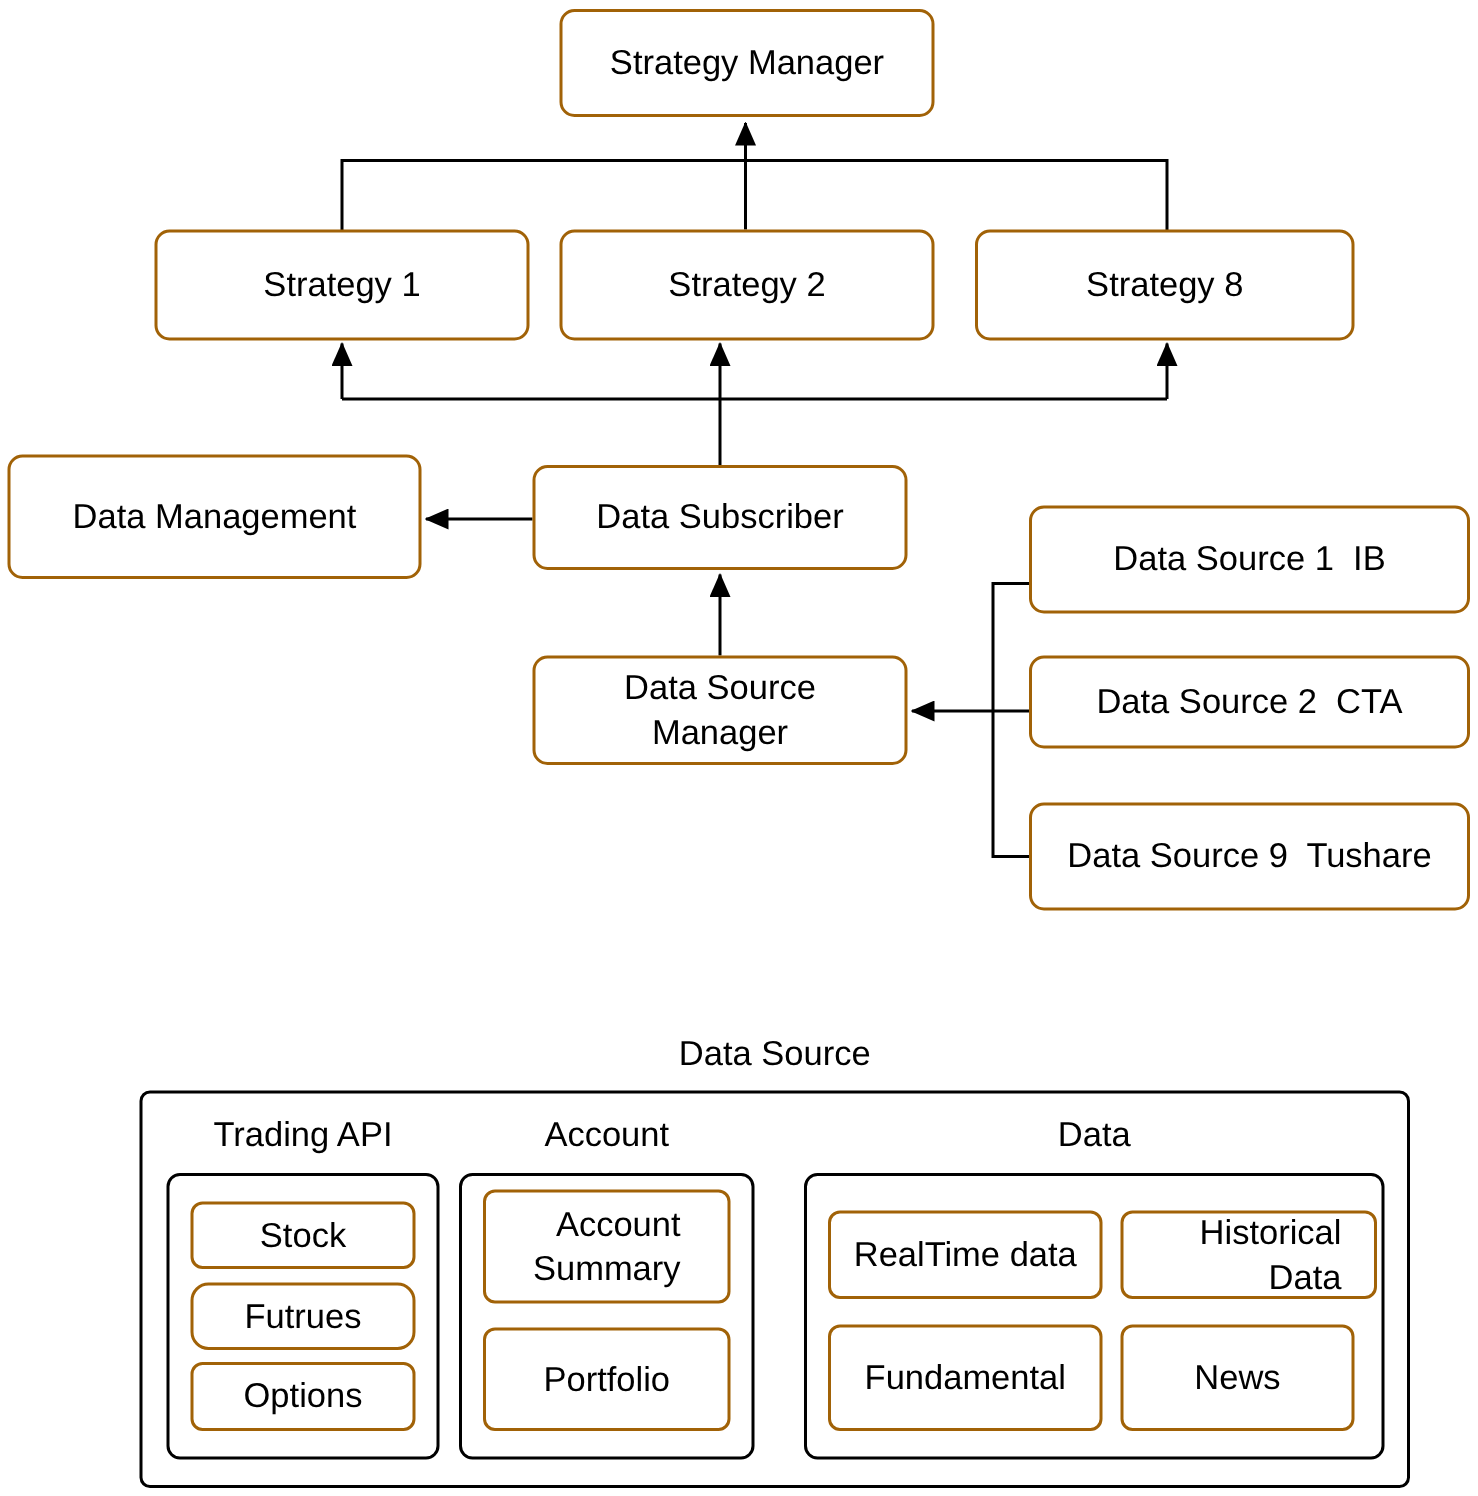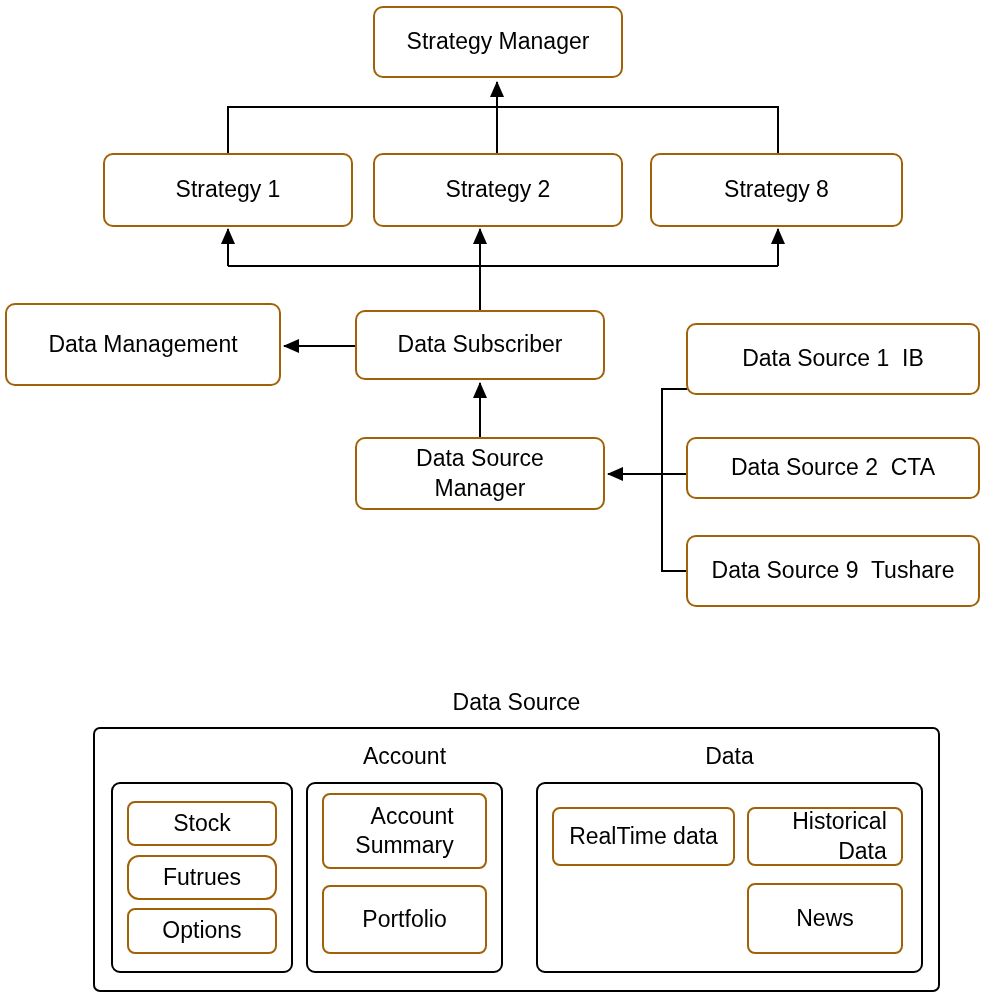--- a/index.html
+++ b/index.html
@@ -90,43 +90,45 @@
 
   <div class="box" style="left:650px; top:153px; width:253px; height:74px;">Strategy 8</div>
 
   <div class="box" style="left:5px; top:303px; width:276px; height:83px;">Data Management</div>
 
   <div class="box" style="left:355px; top:310px; width:250px; height:70px;">Data Subscriber</div>
 
   <div class="box" style="left:355px; top:437px; width:250px; height:73px;">Data Source
 Manager</div>
 
-  <div class="box" style="left:686px; top:323px; width:294px; height:72px;">Data Source 1  IB</div>
+  <div class="box" style="left:686px; top:337px; width:294px; height:72px;">Data Source 1  IB</div>
 
   <div class="box" style="left:686px; top:437px; width:294px; height:62px;">Data Source 2  CTA</div>
 
   <div class="box" style="left:686px; top:535px; width:294px; height:72px;">Data Source 9  Tushare</div>
 
   <div class="lbl" style="left:93px; top:687px; width:847px;">Data Source</div>
 
   <div class="panel-outer" style="left:93px; top:727px; width:847px; height:265px;"></div>
 
+  <div class="lbl" style="left:111px; top:741px; width:182px;">Trading API</div>
   <div class="lbl" style="left:306px; top:741px; width:197px;">Account</div>
   <div class="lbl" style="left:536px; top:741px; width:387px;">Data</div>
 
   <div class="group" style="left:111px; top:782px; width:182px; height:191px;"></div>
   <div class="group" style="left:306px; top:782px; width:197px; height:191px;"></div>
   <div class="group" style="left:536px; top:782px; width:387px; height:191px;"></div>
 
   <div class="box item" style="left:127px; top:801px; width:150px; height:45px;">Stock</div>
   <div class="box item" style="left:127px; top:855px; width:150px; height:45px;border-radius:12px;">Futrues</div>
   <div class="box item" style="left:127px; top:908px; width:150px; height:46px;">Options</div>
 
   <div class="box item" style="left:322px; top:793px; width:165px; height:76px;">Account
 Summary</div>
   <div class="box item" style="left:322px; top:885px; width:165px; height:69px;">Portfolio</div>
 
   <div class="box item" style="left:552px; top:807px; width:183px; height:59px;">RealTime data</div>
-  <div class="box item" style="left:747px; top:807px; width:156px; height:59px;padding-left:29px;">Historical
+  <div class="box item" style="left:747px; top:807px; width:171px; height:59px;padding-left:29px;">Historical
 Data</div>
+  <div class="box item" style="left:552px; top:883px; width:183px; height:71px;">Fundamental</div>
   <div class="box item" style="left:747px; top:883px; width:156px; height:71px;">News</div>
 
 </div>
 
 </body></html>

